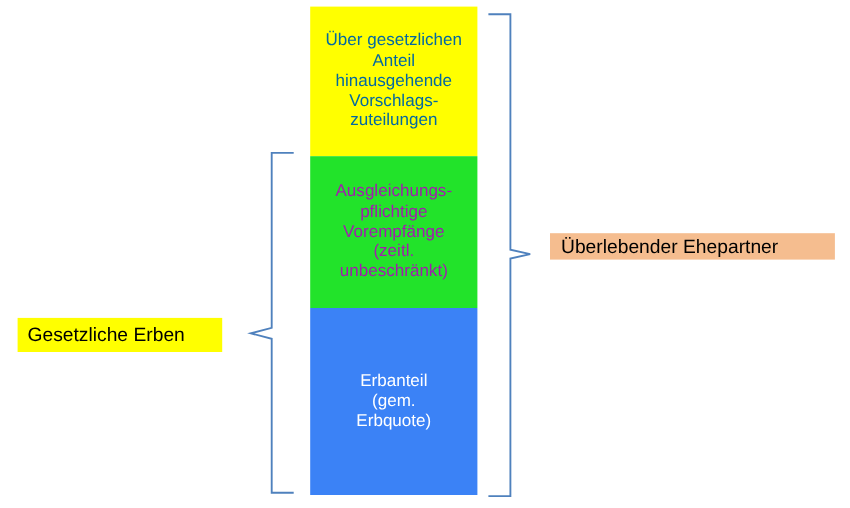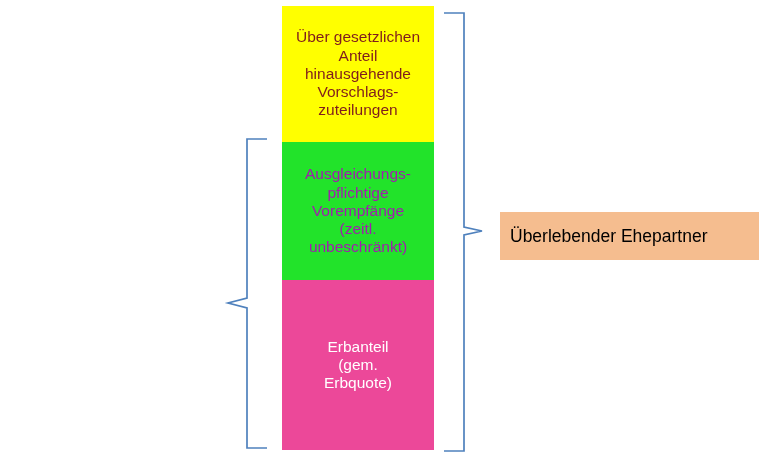--- a/index.html
+++ b/index.html
@@ -30,32 +30,32 @@
     justify-content: center;
     text-align: center;
     line-height: 1.18;
     font-size: 15.5px;
     padding: 0 4px;
   }
   #seg-yellow {
     top: 6px;
     height: 136px;
     background: #FFFF00;
-    color: #7f1d1d;
+    color: #0369a1;
   }
   #seg-green {
     top: 142px;
     height: 138px;
     background: #22E32A;
     color: #a21caf;
   }
   #seg-blue {
     top: 280px;
     height: 170px;
-    background: #ec4899;
+    background: #3b82f6;
     color: #FFFFFF;
   }
   .seg-text {
     white-space: pre-line;
     display: block;
   }
 
   
   .side-label {
     position: absolute;
@@ -70,21 +70,21 @@
     top: 289px;
     width: 186px;
     height: 31px;
     background: #FFFF00;
     padding-left: 9px;
   }
   #label-right {
     left: 500px;
     top: 212px;
     width: 259px;
-    height: 48px;
+    height: 24px;
     background: #F5BD8F;
     padding-left: 10px;
   }
 
   
   .brace {
     position: absolute;
     overflow: visible;
   }
   #brace-left {
@@ -147,18 +147,21 @@
   <svg class="brace" id="brace-right" viewBox="0 0 46 452">
     <path d="M 6 8
              L 26 8
              L 26 222
              L 44 226
              L 26 230
              L 26 446
              L 6 446"></path>
   </svg>
 
+  <div class="side-label" id="label-left">
+    <span>Gesetzliche Erben</span>
+  </div>
 
   <div class="side-label" id="label-right">
     <span>Überlebender Ehepartner</span>
   </div>
 
 </div>
 
 </body></html>

